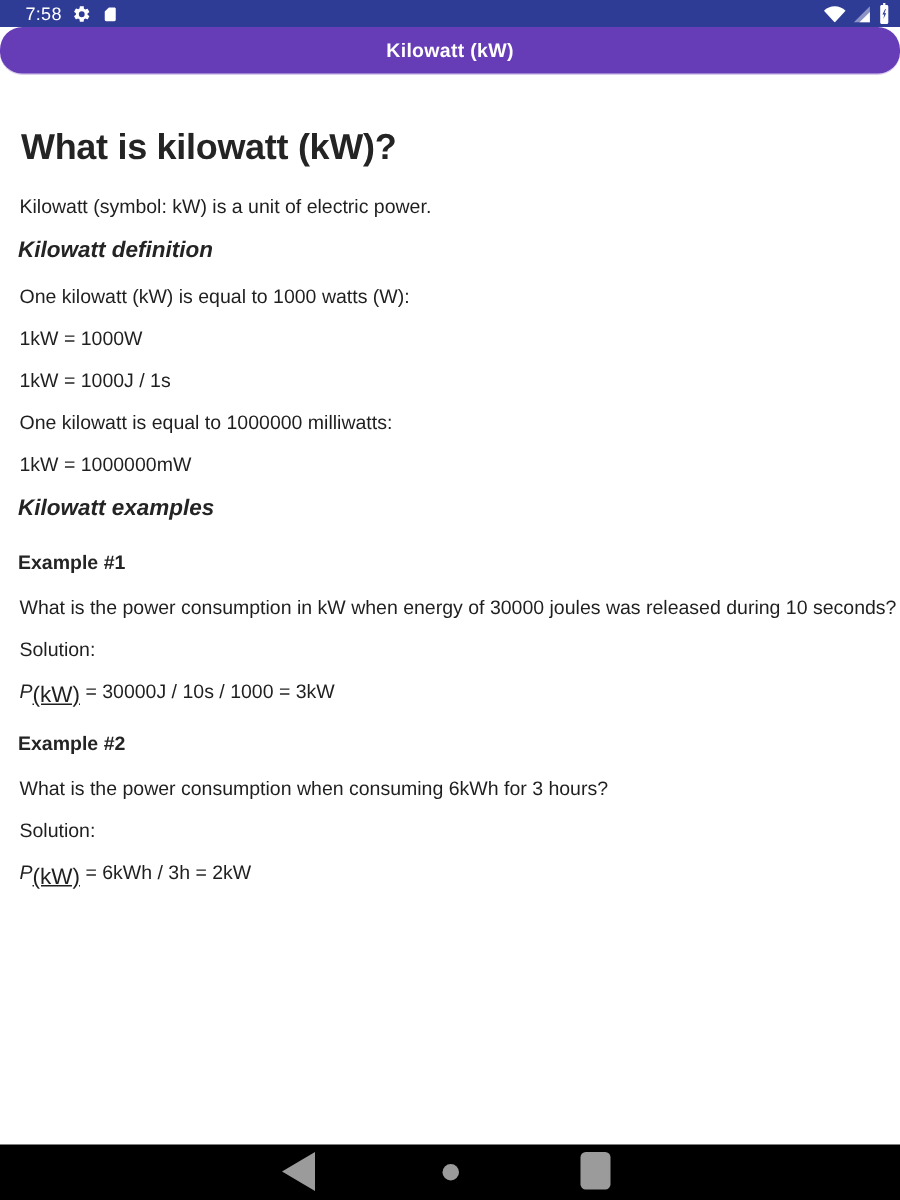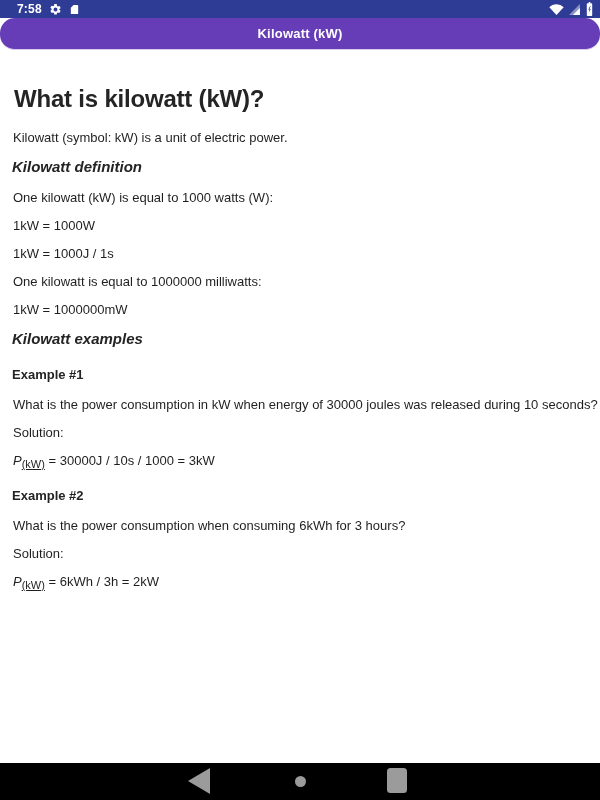--- a/index.html
+++ b/index.html
@@ -18,21 +18,21 @@
     overflow:hidden;font-family:"Liberation Sans",sans-serif;margin:0 auto;
   }
   
   .status-bar{
     position:absolute;top:0;left:0;width:600px;height:18px;
     background:var(--status-bar-bg);display:flex;align-items:center;
     justify-content:space-between;padding:0 6px 0 17px;color:#fff;
   }
   .sb-left{display:flex;align-items:center;gap:7px;}
   .sb-right{display:flex;align-items:center;gap:4px;}
-  .sb-time{font-size:12px;font-weight:700;letter-spacing:.2px;line-height:18px;}
+  .sb-time{font-size:12px;font-weight:400;letter-spacing:.2px;line-height:18px;}
   .sb-icon{display:flex;align-items:center;}
   
   .app-bar{
     position:absolute;top:18px;left:0;width:600px;height:32px;
     background:var(--app-bar-bg);display:flex;align-items:center;justify-content:center;
     border-bottom:1px solid #d9cdec;
     border-radius:15px;
   }
   .app-bar-title{color:var(--title-text);font-size:13px;font-weight:700;letter-spacing:.2px;}
   
@@ -49,21 +49,21 @@
     margin:12px 0 14px;white-space:nowrap;font-style:italic;
   }
   .content h3{
     font-size:13px;line-height:16px;font-weight:700;color:var(--heading-text);
     margin:19px 0 14px;white-space:nowrap;
   }
   .content p{
     font-size:13px;line-height:16px;margin:0 1px 12px;white-space:nowrap;
   }
   .formula em{font-style:italic;}
-  .formula sub{font-size:11px;line-height:0;vertical-align:-3px;text-decoration:underline;}
+  .formula sub{font-size:15px;line-height:0;vertical-align:-3px;text-decoration:underline;}
   
   .nav-bar{
     position:absolute;bottom:0;left:0;width:600px;height:37px;
     background:var(--nav-bar-bg);
   }
   .nav-back{position:absolute;left:188px;top:5px;width:22px;height:26px;}
   .nav-home{
     position:absolute;left:295px;top:13px;width:11px;height:11px;
     border-radius:50%;background:var(--nav-icon);
   }

